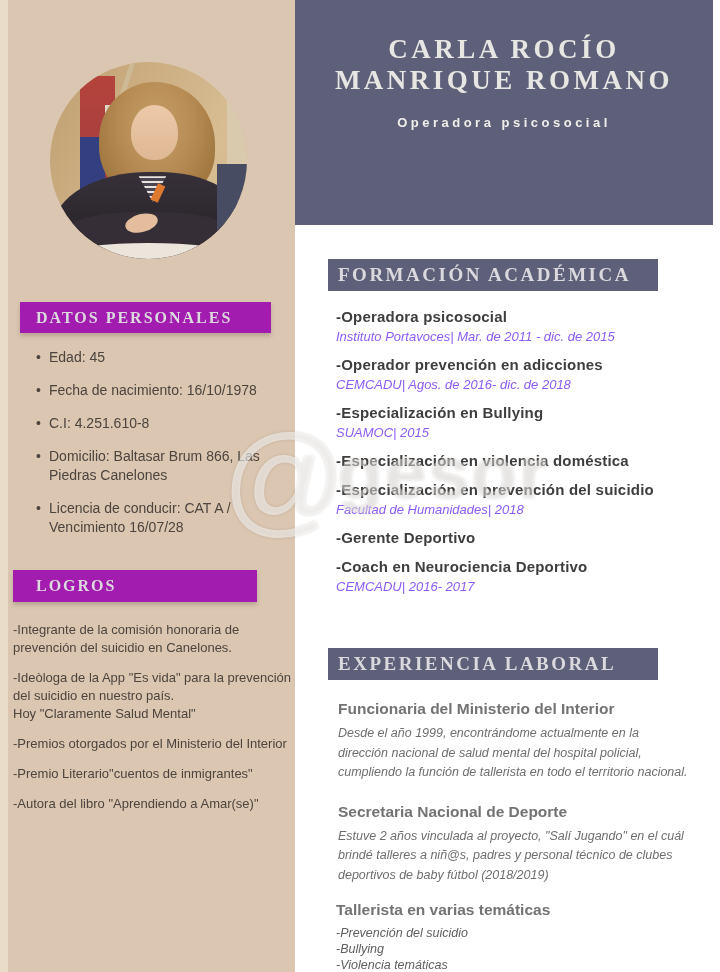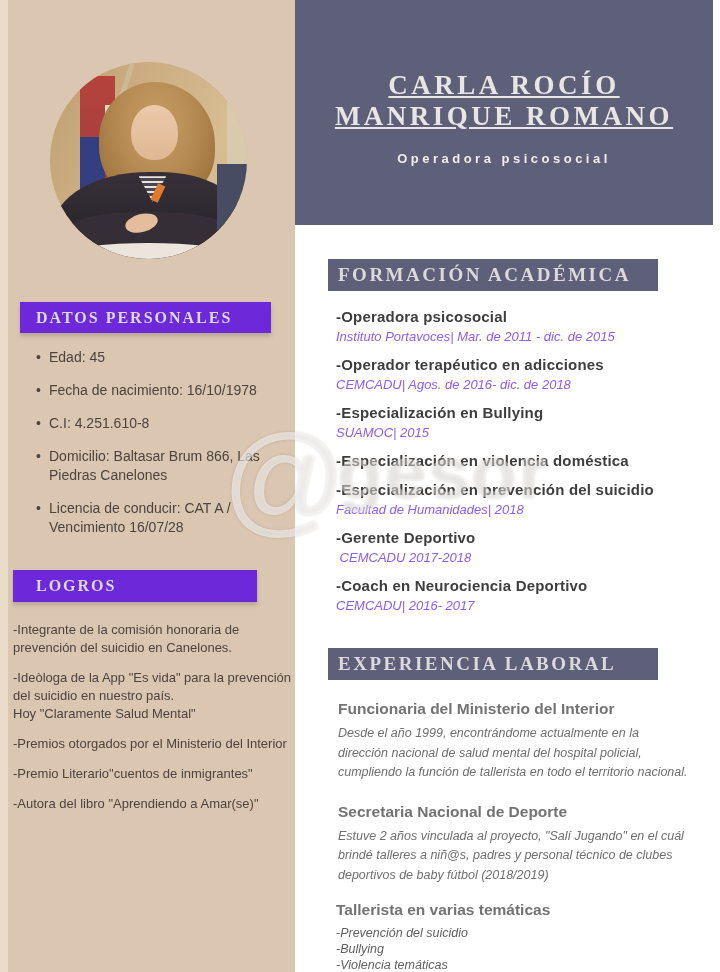--- a/index.html
+++ b/index.html
@@ -28,26 +28,26 @@
   .ph-vneck{left:45%;top:58%;width:14%;height:13%;clip-path:polygon(0 0,100% 0,50% 100%);
     background:repeating-linear-gradient(180deg,#e8e4de 0 2px,#4a4550 2px 5px);}
   .ph-ribbon{left:53%;top:62%;width:4%;height:9%;background:#dd7a2e;transform:rotate(25deg);}
   .ph-arms{left:8%;top:76%;width:84%;height:20%;background:#352e36;border-radius:45%;}
   .ph-hands{left:38%;top:77%;width:17%;height:9%;background:#e3bd9c;border-radius:50%;transform:rotate(-14deg);}
   .ph-table{left:10%;top:92%;width:80%;height:10%;background:#ece5dc;border-radius:100% 100% 0 0;}
   .ph-chair{left:85%;top:52%;width:15%;height:34%;background:#474c63;}
   
   .header{position:absolute;left:295px;top:0;width:418px;height:225px;background:#5d6078;
     text-align:center;color:#e8e6e3;}
-  .name-block{padding-top:70px;text-decoration:underline;}
+  .name-block{padding-top:34px;}
   .name-line{font-family:"Liberation Serif","DejaVu Serif",serif;font-weight:700;
     font-size:27px;line-height:31px;letter-spacing:3.5px;}
   .subtitle{margin-top:19px;font-size:13px;font-weight:700;letter-spacing:3.5px;color:#f0eeeb;}
   
-  .bar{position:absolute;background:#6d28d9;color:#dcdade;box-sizing:border-box;
+  .bar{position:absolute;background:#a21caf;color:#dcdade;box-sizing:border-box;
     font-family:"Liberation Serif","DejaVu Serif",serif;font-weight:700;letter-spacing:2px;
     box-shadow:0 3px 4px rgba(80,70,60,0.25);}
   .datos-bar{left:20px;top:302px;width:251px;height:31px;font-size:16px;line-height:31px;padding-left:16px;}
   .logros-bar{left:13px;top:570px;width:244px;height:32px;font-size:16px;line-height:32px;padding-left:23px;}
   
   .datos-list{position:absolute;left:36px;top:348px;width:238px;margin:0;padding:0;list-style:none;
     color:#4b443f;font-size:14px;}
   .datos-list li{position:relative;padding-left:13px;margin-bottom:14px;line-height:19px;}
   .datos-list li::before{content:"•";position:absolute;left:0;top:0;color:#4b443f;}
   .logros-list{position:absolute;left:13px;top:621px;width:281px;color:#4b443f;font-size:13px;}
@@ -140,37 +140,36 @@
 
   <div class="section sec-formacion">
     <div class="section-bar">FORMACIÓN ACADÉMICA</div>
     <div class="edu-list">
 
     <div class="edu-entry">
         <div class="edu-title">-Operadora psicosocial</div>
         <div class="edu-detail">Instituto Portavoces| Mar. de 2011 - dic. de 2015</div>
       </div>
         <div class="edu-entry">
-        <div class="edu-title">-Operador terapéutico en adicciones</div>
+        <div class="edu-title">-Operador prevención en adicciones</div>
         <div class="edu-detail">CEMCADU| Agos. de 2016- dic. de 2018</div>
       </div>
         <div class="edu-entry">
         <div class="edu-title">-Especialización en Bullying</div>
         <div class="edu-detail">SUAMOC| 2015</div>
       </div>
         <div class="edu-entry">
         <div class="edu-title">-Especialización en violencia doméstica</div>
       </div>
         <div class="edu-entry">
         <div class="edu-title">-Especialización en prevención del suicidio</div>
         <div class="edu-detail">Facultad de Humanidades| 2018</div>
       </div>
         <div class="edu-entry">
         <div class="edu-title">-Gerente Deportivo</div>
-        <div class="edu-detail"> CEMCADU 2017-2018</div>
       </div>
         <div class="edu-entry">
         <div class="edu-title">-Coach en Neurociencia Deportivo</div>
         <div class="edu-detail">CEMCADU| 2016- 2017</div>
       </div>
       </div>
   </div>
 
   <div class="section sec-experiencia">
     <div class="section-bar">EXPERIENCIA LABORAL</div>

